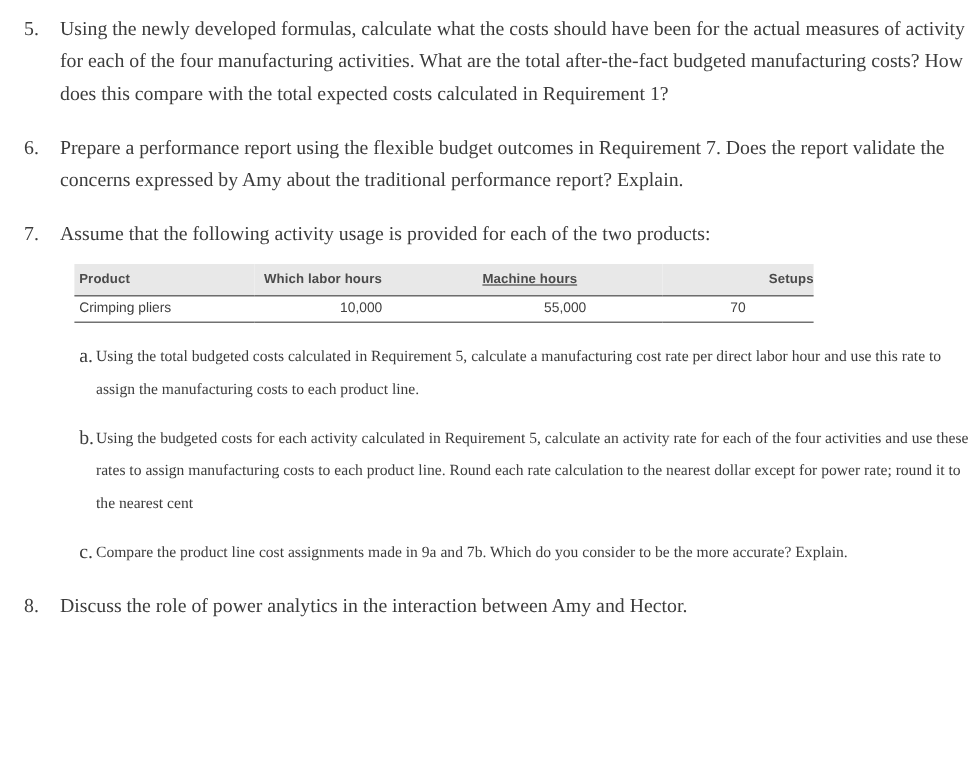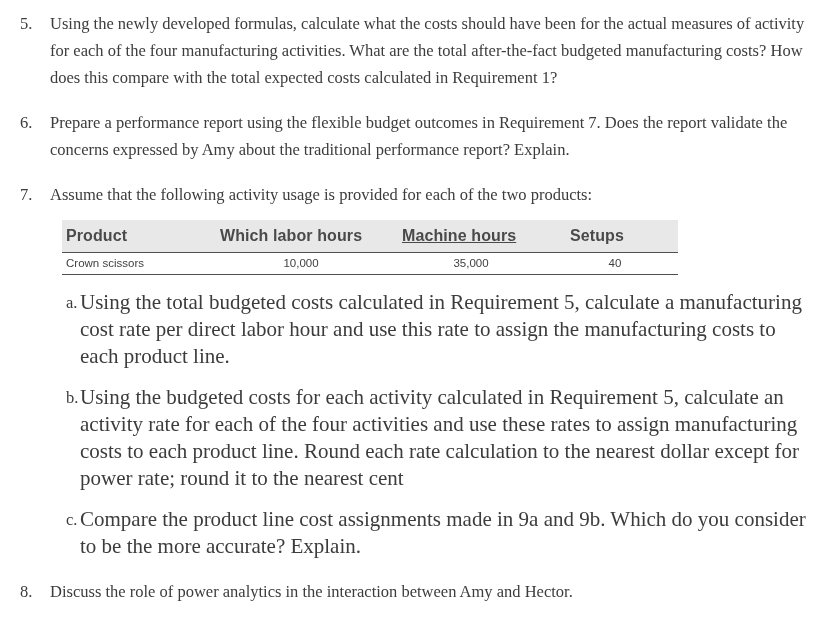--- a/index.html
+++ b/index.html
@@ -57,42 +57,42 @@
   .sub-letter {
     position: absolute;
     left: 66px;
     top: 0;
     font-size: 16.5px;
     line-height: 27px;
     color: #3c3c3c;
     white-space: nowrap;
   }
   .sub-text {
-    font-size: 21px;
+    font-size: 13px;
     line-height: 27px;
     color: #3c3c3c;
   }
 
   
   .table-wrap {
     position: relative;
     margin-left: 62px;
     width: 578px;
   }
   table.usage {
     border-collapse: collapse;
     width: 578px;
     font-family: "Liberation Sans", "DejaVu Sans", sans-serif;
     table-layout: fixed;
   }
   table.usage thead tr {
     background: #e8e8e8;
   }
   table.usage thead th {
-    font-size: 16px;
+    font-size: 11px;
     font-weight: bold;
     color: #4a4a4a;
     padding: 7px 0 7px 0;
     text-align: left;
     letter-spacing: 0.1px;
     border-bottom: 1.6px solid #4f4f4f;
   }
   table.usage tbody td {
     font-size: 11.5px;
     font-weight: normal;
@@ -105,21 +105,21 @@
     padding-bottom: 5px;
   }
   table.usage td.col-product,
   table.usage th.col-product {
     text-align: left;
     width: 146px;
     padding-left: 4px;
   }
   table.usage th.col-dlh { width: 170px; padding-left: 8px; }
   table.usage th.col-mh  { width: 150px; padding-left: 12px; text-decoration: underline; }
-  table.usage th.col-su  { width: 108px; padding-left: 18px; }
+  table.usage th.col-su  { width: 108px; padding-left: 18px; text-align: right; }
   table.usage td.col-dlh { width: 170px; }
   table.usage td.col-mh  { width: 150px; }
   table.usage td.col-su  { width: 108px; }
 
   
   .gap-block { height: 18px; }
   .gap-small { height: 12px; }
   .gap-sub   { height: 14px; }
   .top-pad   { height: 10px; }
 </style>
@@ -156,24 +156,24 @@
       <thead>
         <tr>
           <th class="col-product">Product</th>
           <th class="col-dlh">Which labor hours</th>
           <th class="col-mh">Machine hours</th>
           <th class="col-su">Setups</th>
         </tr>
       </thead>
       <tbody>
         <tr>
-          <td class="col-product">Crown scissors</td>
+          <td class="col-product">Crimping pliers</td>
           <td class="col-dlh">10,000</td>
-          <td class="col-mh">35,000</td>
-          <td class="col-su">40</td>
+          <td class="col-mh">55,000</td>
+          <td class="col-su">70</td>
         </tr>
       </tbody>
     </table>
   </div>
 
   <div class="gap-sub"></div>
 
   <div class="sub-item">
     <span class="sub-letter">a.</span>
     <div class="sub-text">Using the total budgeted costs calculated in Requirement 5, calculate a manufacturing cost rate per direct labor hour and use this rate to assign the manufacturing costs to each product line.</div>
@@ -183,21 +183,21 @@
 
   <div class="sub-item">
     <span class="sub-letter">b.</span>
     <div class="sub-text">Using the budgeted costs for each activity calculated in Requirement 5, calculate an activity rate for each of the four activities and use these rates to assign manufacturing costs to each product line. Round each rate calculation to the nearest dollar except for power rate; round it to the nearest cent</div>
   </div>
 
   <div class="gap-sub"></div>
 
   <div class="sub-item">
     <span class="sub-letter">c.</span>
-    <div class="sub-text">Compare the product line cost assignments made in 9a and 9b. Which do you consider to be the more accurate? Explain.</div>
+    <div class="sub-text">Compare the product line cost assignments made in 9a and 7b. Which do you consider to be the more accurate? Explain.</div>
   </div>
 
   <div class="gap-block"></div>
 
   <div class="q-item">
     <span class="q-num">8.</span>
     <div class="q-text">Discuss the role of power analytics in the interaction between Amy and Hector.</div>
   </div>
 
 </div>

